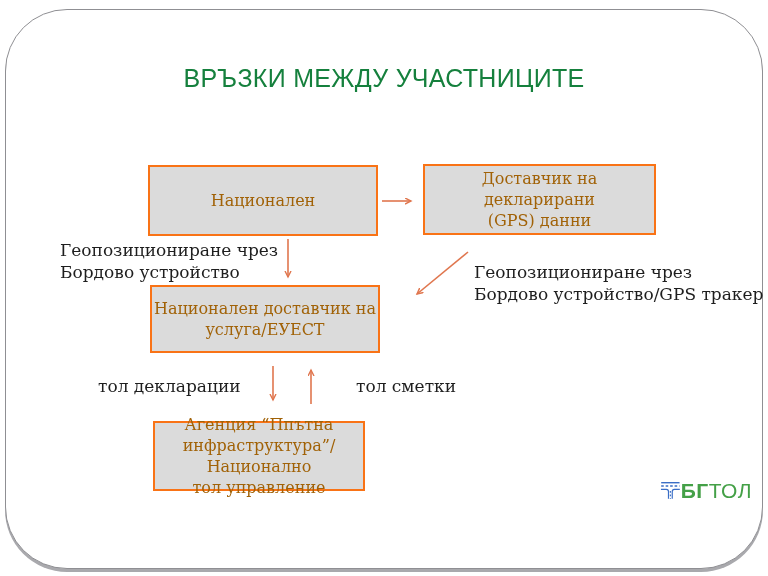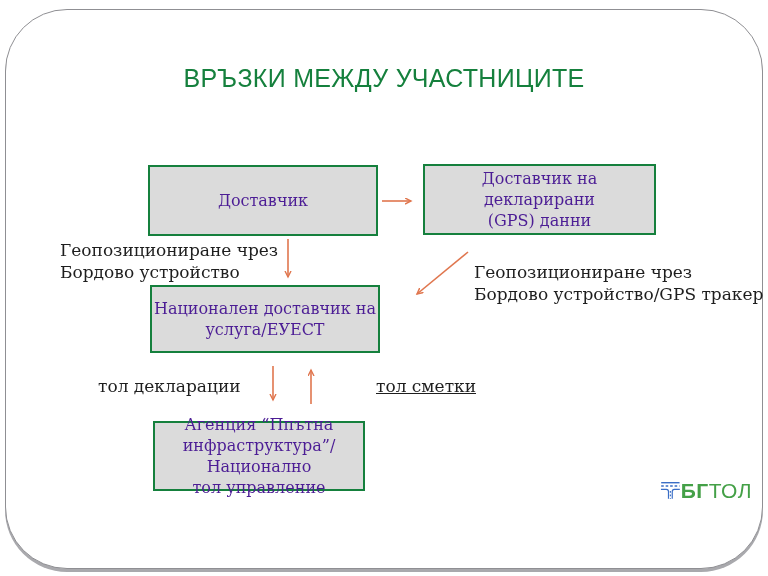--- a/index.html
+++ b/index.html
@@ -20,44 +20,44 @@
     text-align:center;
     font-family:"Liberation Sans", sans-serif;
     font-weight:normal;
     font-size:25px;
     letter-spacing:0.3px;
     color:#15803d;
   }
   .box{
     position:absolute;
     background:#dbdbdb;
-    border:2px solid #15803d;
+    border:2px solid #f97316;
     box-sizing:border-box;
     display:flex;align-items:center;justify-content:center;
     text-align:center;
     font-size:16px;
     line-height:1.32;
-    color:#4c1d95;
+    color:#a16207;
     white-space:pre-line;
   }
   .box-carrier{left:148px;top:165px;width:230px;height:71px;}
   .box-gps{left:423px;top:164px;width:233px;height:71px;}
   .box-national{left:150px;top:285px;width:230px;height:68px;}
   .box-agency{left:153px;top:421px;width:212px;height:70px;}
   .lbl{
     position:absolute;
     font-size:17px;
     line-height:1.27;
     color:#1e1e1e;
     white-space:pre-line;
   }
   .lbl-geo-left{left:60px;top:240px;}
   .lbl-geo-right{left:474px;top:262px;}
   .lbl-toll-decl{left:98px;top:376px;}
-  .lbl-toll-acc{left:376px;top:376px;text-decoration:underline;}
+  .lbl-toll-acc{left:356px;top:376px;}
   .arrows{position:absolute;left:0;top:0;pointer-events:none;}
   .logo{
     position:absolute;left:660px;top:452px;width:92px;
     display:flex;align-items:center;
   }
   .logo-text{
     font-family:"Liberation Sans", sans-serif;
     font-size:21px;
     color:#44a047;
     margin-top:2px;
@@ -66,21 +66,21 @@
   .logo-text .b{font-weight:800;}
   .logo-text .l{font-weight:400;}
 </style>
 </head>
 <body>
 
 <div class="slide"></div>
 
 <h1 class="title">ВРЪЗКИ МЕЖДУ УЧАСТНИЦИТЕ</h1>
 
-<div class="box box-carrier">Доставчик</div>
+<div class="box box-carrier">Национален</div>
 <div class="box box-gps">Доставчик на декларирани
 (GPS) данни</div>
 <div class="box box-national">Национален доставчик на
 услуга/ЕУЕСТ</div>
 <div class="box box-agency">Агенция “Ппътна
 инфраструктура”/Национално
 тол управление</div>
 
 <div class="lbl lbl-geo-left">Геопозициониране чрез
 Бордово устройство</div>

